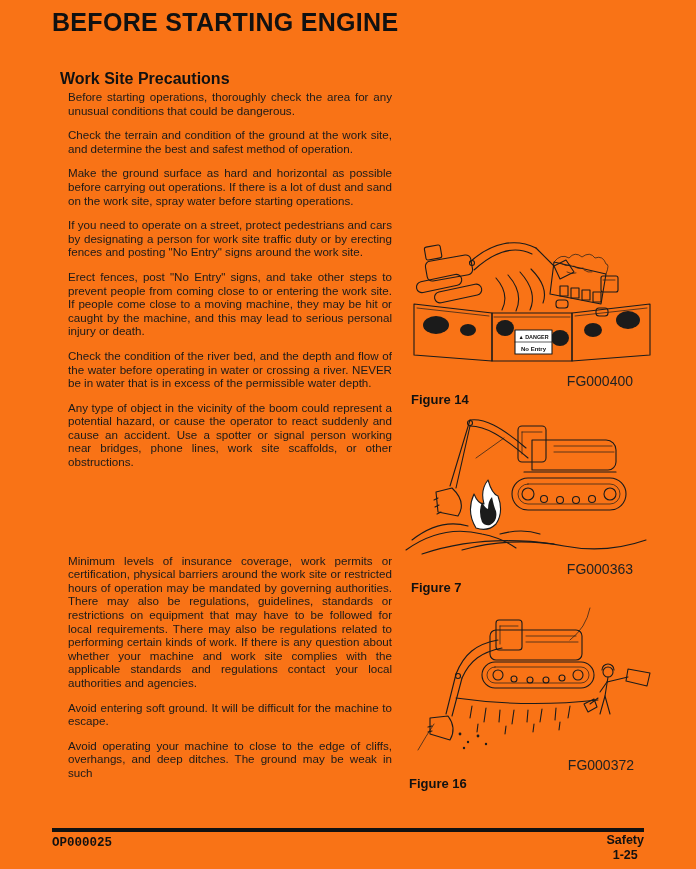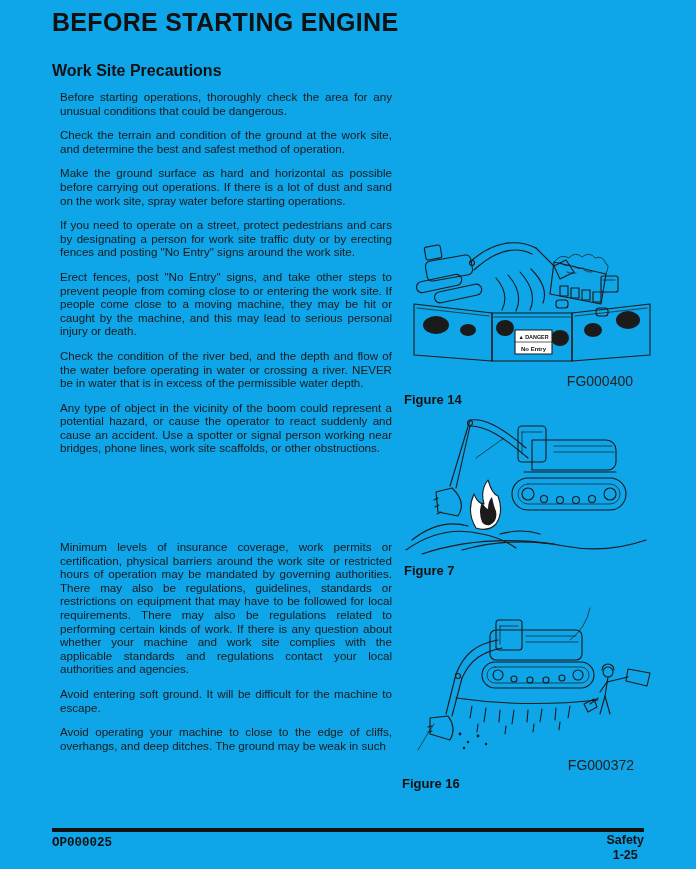--- a/index.html
+++ b/index.html
@@ -1,41 +1,41 @@
 <!DOCTYPE html>
 <html><head>
 <meta charset="utf-8">
 <style>
   html,body { margin:0; padding:0; background:#e8e8e8; }
   .page {
     position:relative; width:696px; height:869px; margin:0 auto;
-    background:#0ea5e9; color:#111;
+    background:#f97316; color:#111;
     font-family:"Liberation Sans", sans-serif;
     overflow:hidden;
   }
   .page-title {
     position:absolute; left:52px; top:8px; margin:0;
     font-size:25px; font-weight:bold; letter-spacing:.3px; color:#111;
   }
   .section-heading {
-    position:absolute; left:52px; top:62px; margin:0;
+    position:absolute; left:52px; top:62px; margin:8px;
     font-size:16px; font-weight:bold; color:#111;
   }
   .text-col { position:absolute; left:52px; top:90px; width:340px; }
   .text-col p {
-    margin:0 0 11px 8px; font-size:11.6px; line-height:13.6px;
+    margin:0 0 11px 16px; font-size:11.6px; line-height:13.6px;
     text-align:justify; color:#1a1a1a;
   }
   .text-col p.big-gap { margin-top:85px; }
   .figure { position:absolute; width:255px; }
   #fig14 { left:404px; top:216px; }
   #fig15 { left:404px; top:400px; }
   #fig16 { left:402px; top:602px; width:258px; }
   .figcode { text-align:right; padding-right:26px; font-size:14px; color:#222; margin-top:1px; }
-  .figcaption { font-weight:bold; font-size:13px; color:#111; margin-top:3px; }
+  .figcaption { font-weight:bold; font-size:13px; color:#111; margin-top:3px;margin-left:7px; }
   .fig svg * { stroke:#1b1b1b; fill:none; stroke-width:1.1; stroke-linecap:round; stroke-linejoin:round; }
   .fig svg .fill { fill:#1b1b1b; stroke:none; }
   .fig svg .white { fill:#ffffff; stroke:#1b1b1b; }
   .fig svg .thin { stroke-width:.7; }
   .fig svg text { stroke:none; fill:#111; font-family:"Liberation Sans",sans-serif; font-weight:bold; }
   .footer-rule { position:absolute; left:52px; top:828px; width:592px; height:4px; background:#111; }
   .footer-left { position:absolute; left:52px; top:836px; font-size:12.5px; font-weight:bold;font-family:Liberation Mono, monospace; }
   .footer-right { position:absolute; right:52px; top:833px; text-align:center; font-size:12.5px; font-weight:bold; line-height:15px; }
 </style>
 </head>
@@ -146,20 +146,21 @@
         <path d="M78 122 q-4 -10 0 -20 q3 6 6 7 q0 -8 4 -12 q2 10 4 14 q2 10 -6 14 q-5 1 -8 -3 z" class="fill"></path>
       </g>
       <g class="thin">
         <path d="M8 140 q28 -22 56 -14"></path>
         <path d="M2 150 q36 -26 76 -16 q20 4 34 14"></path>
         <path d="M58 150 q50 -14 102 -4 q42 8 82 -6"></path>
         <path d="M18 154 q60 -20 132 -10"></path>
         <path d="M96 134 q22 -6 40 0"></path>
       </g>
     </svg>
+    <div class="figcode">FG000363</div>
     <figcaption class="figcaption">Figure 7</figcaption>
   </figure>
 
   <figure class="figure fig" id="fig16" style="margin:0;">
     <svg width="258" height="150" viewBox="0 0 258 150">
       <g>
         <rect x="88" y="28" width="92" height="30" rx="6"></rect>
         <path d="M124 34 h50 M124 40 h52" class="thin"></path>
         <rect x="94" y="18" width="26" height="30" rx="3"></rect>
         <path d="M98 24 h18 M98 24 v18" class="thin"></path>

